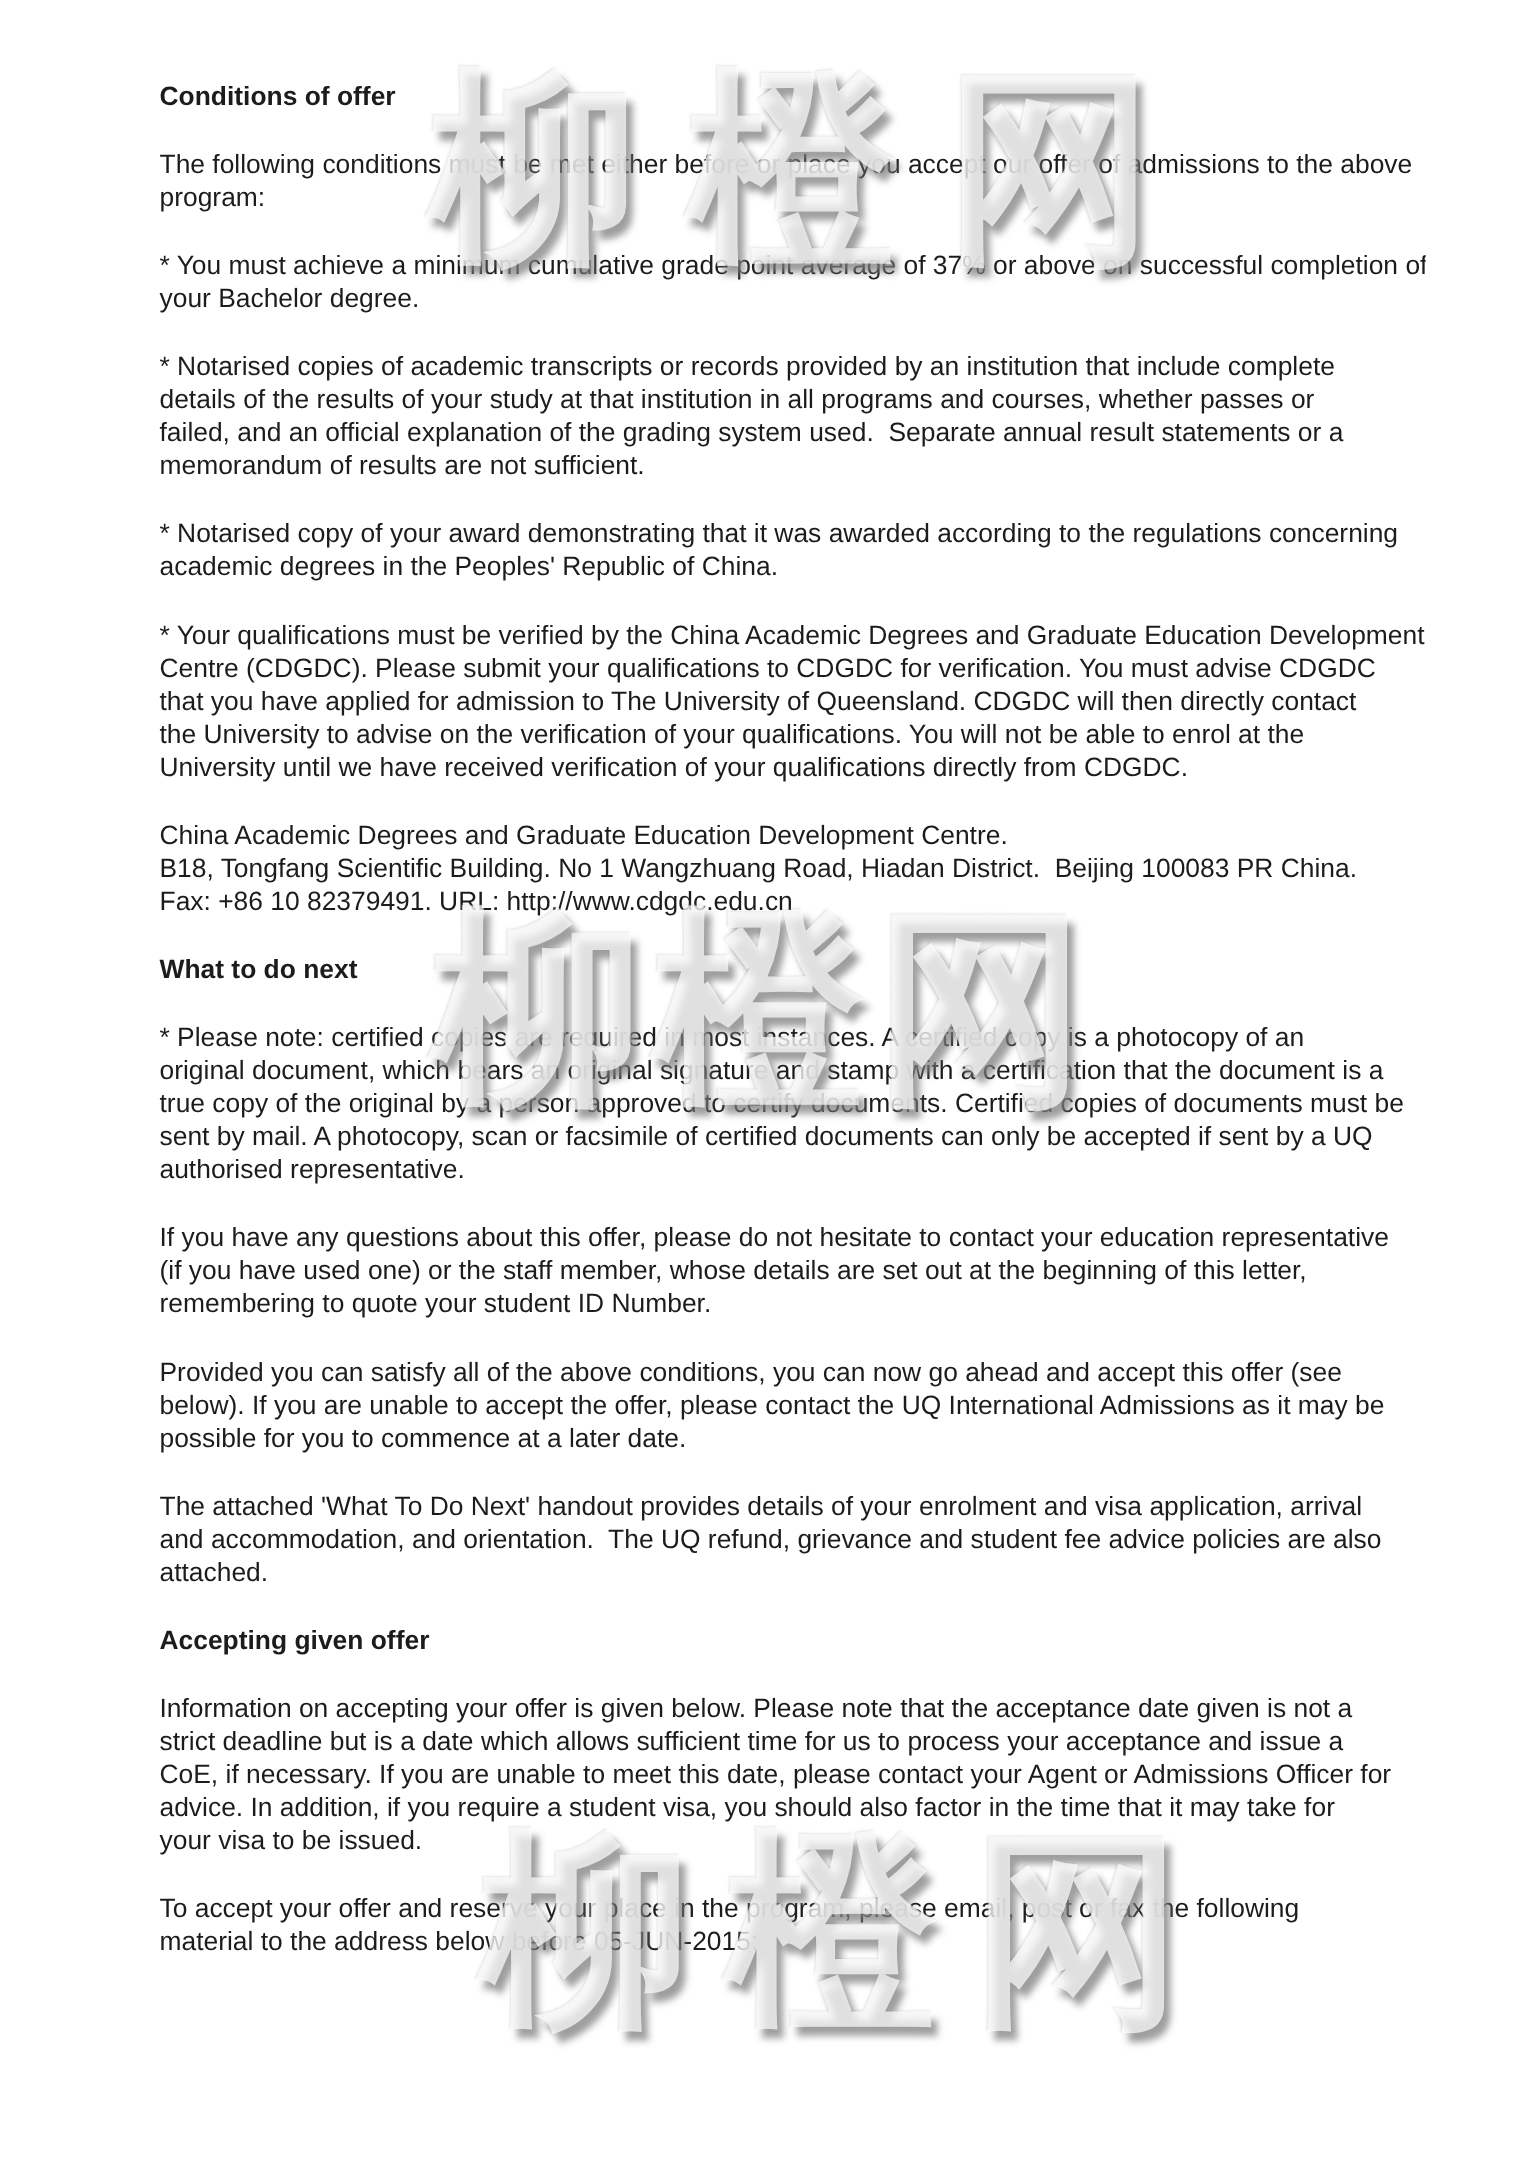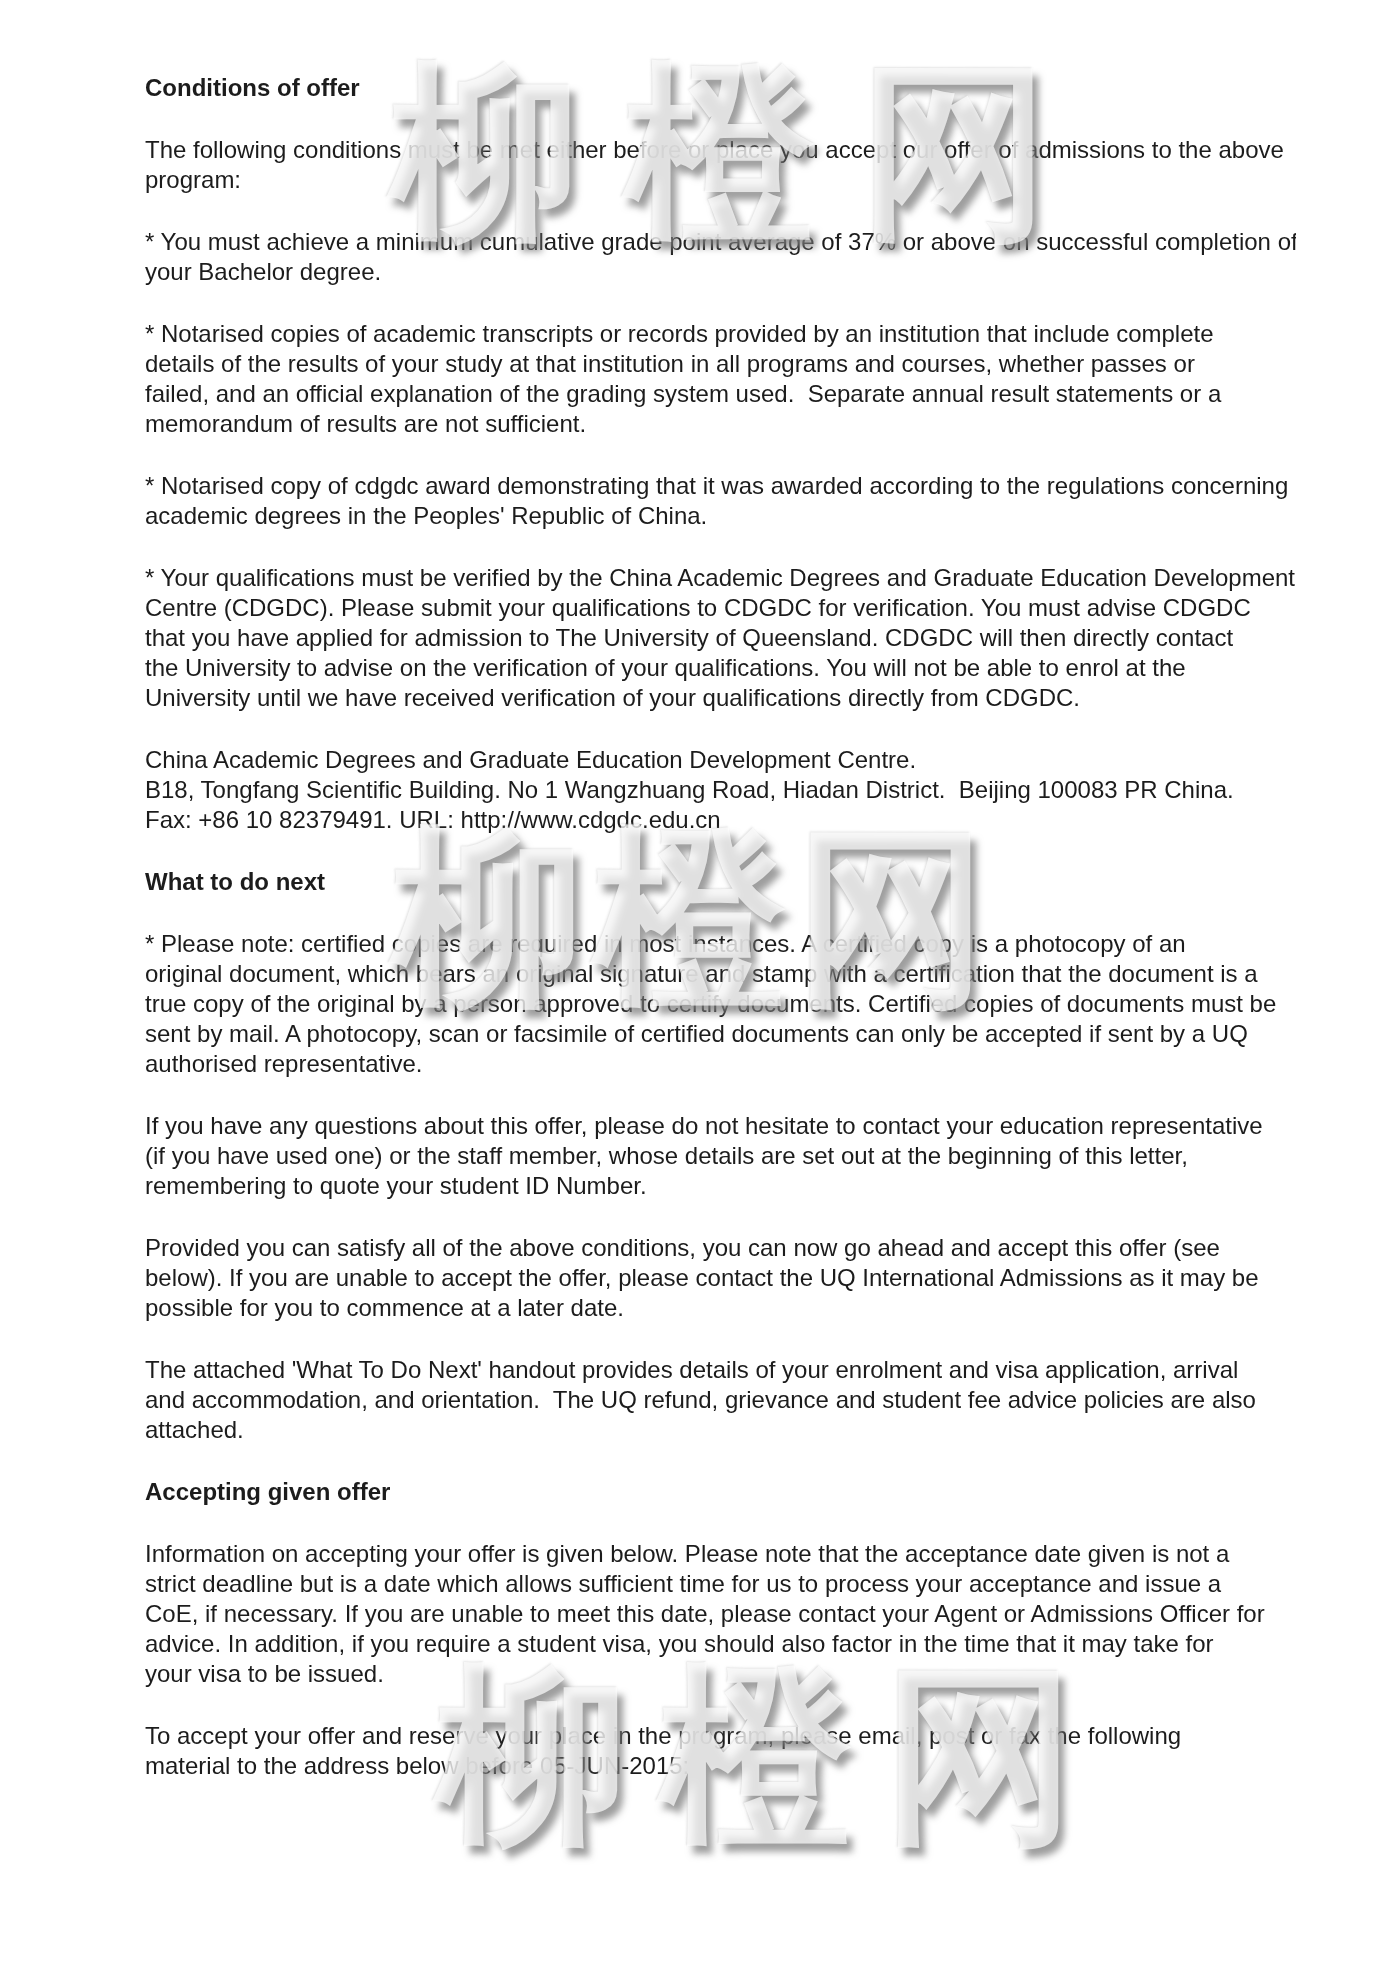--- a/index.html
+++ b/index.html
@@ -57,21 +57,21 @@
   <div class="content">
     <div class="blk h">Conditions of offer</div>
     <div class="blk">The following conditions must be met either before or place you accept our offer of admissions to the above
 program:</div>
     <div class="blk">* You must achieve a minimum cumulative grade point average of 37% or above on successful completion of
 your Bachelor degree.</div>
     <div class="blk">* Notarised copies of academic transcripts or records provided by an institution that include complete
 details of the results of your study at that institution in all programs and courses, whether passes or
 failed, and an official explanation of the grading system used.  Separate annual result statements or a
 memorandum of results are not sufficient.</div>
-    <div class="blk">* Notarised copy of cdgdc award demonstrating that it was awarded according to the regulations concerning
+    <div class="blk">* Notarised copy of your award demonstrating that it was awarded according to the regulations concerning
 academic degrees in the Peoples' Republic of China.</div>
     <div class="blk">* Your qualifications must be verified by the China Academic Degrees and Graduate Education Development
 Centre (CDGDC). Please submit your qualifications to CDGDC for verification. You must advise CDGDC
 that you have applied for admission to The University of Queensland. CDGDC will then directly contact
 the University to advise on the verification of your qualifications. You will not be able to enrol at the
 University until we have received verification of your qualifications directly from CDGDC.</div>
     <div class="blk">China Academic Degrees and Graduate Education Development Centre.
 B18, Tongfang Scientific Building. No 1 Wangzhuang Road, Hiadan District.  Beijing 100083 PR China.
 Fax: +86 10 82379491. URL: http://www.cdgdc.edu.cn</div>
     <div class="blk h">What to do next</div>

